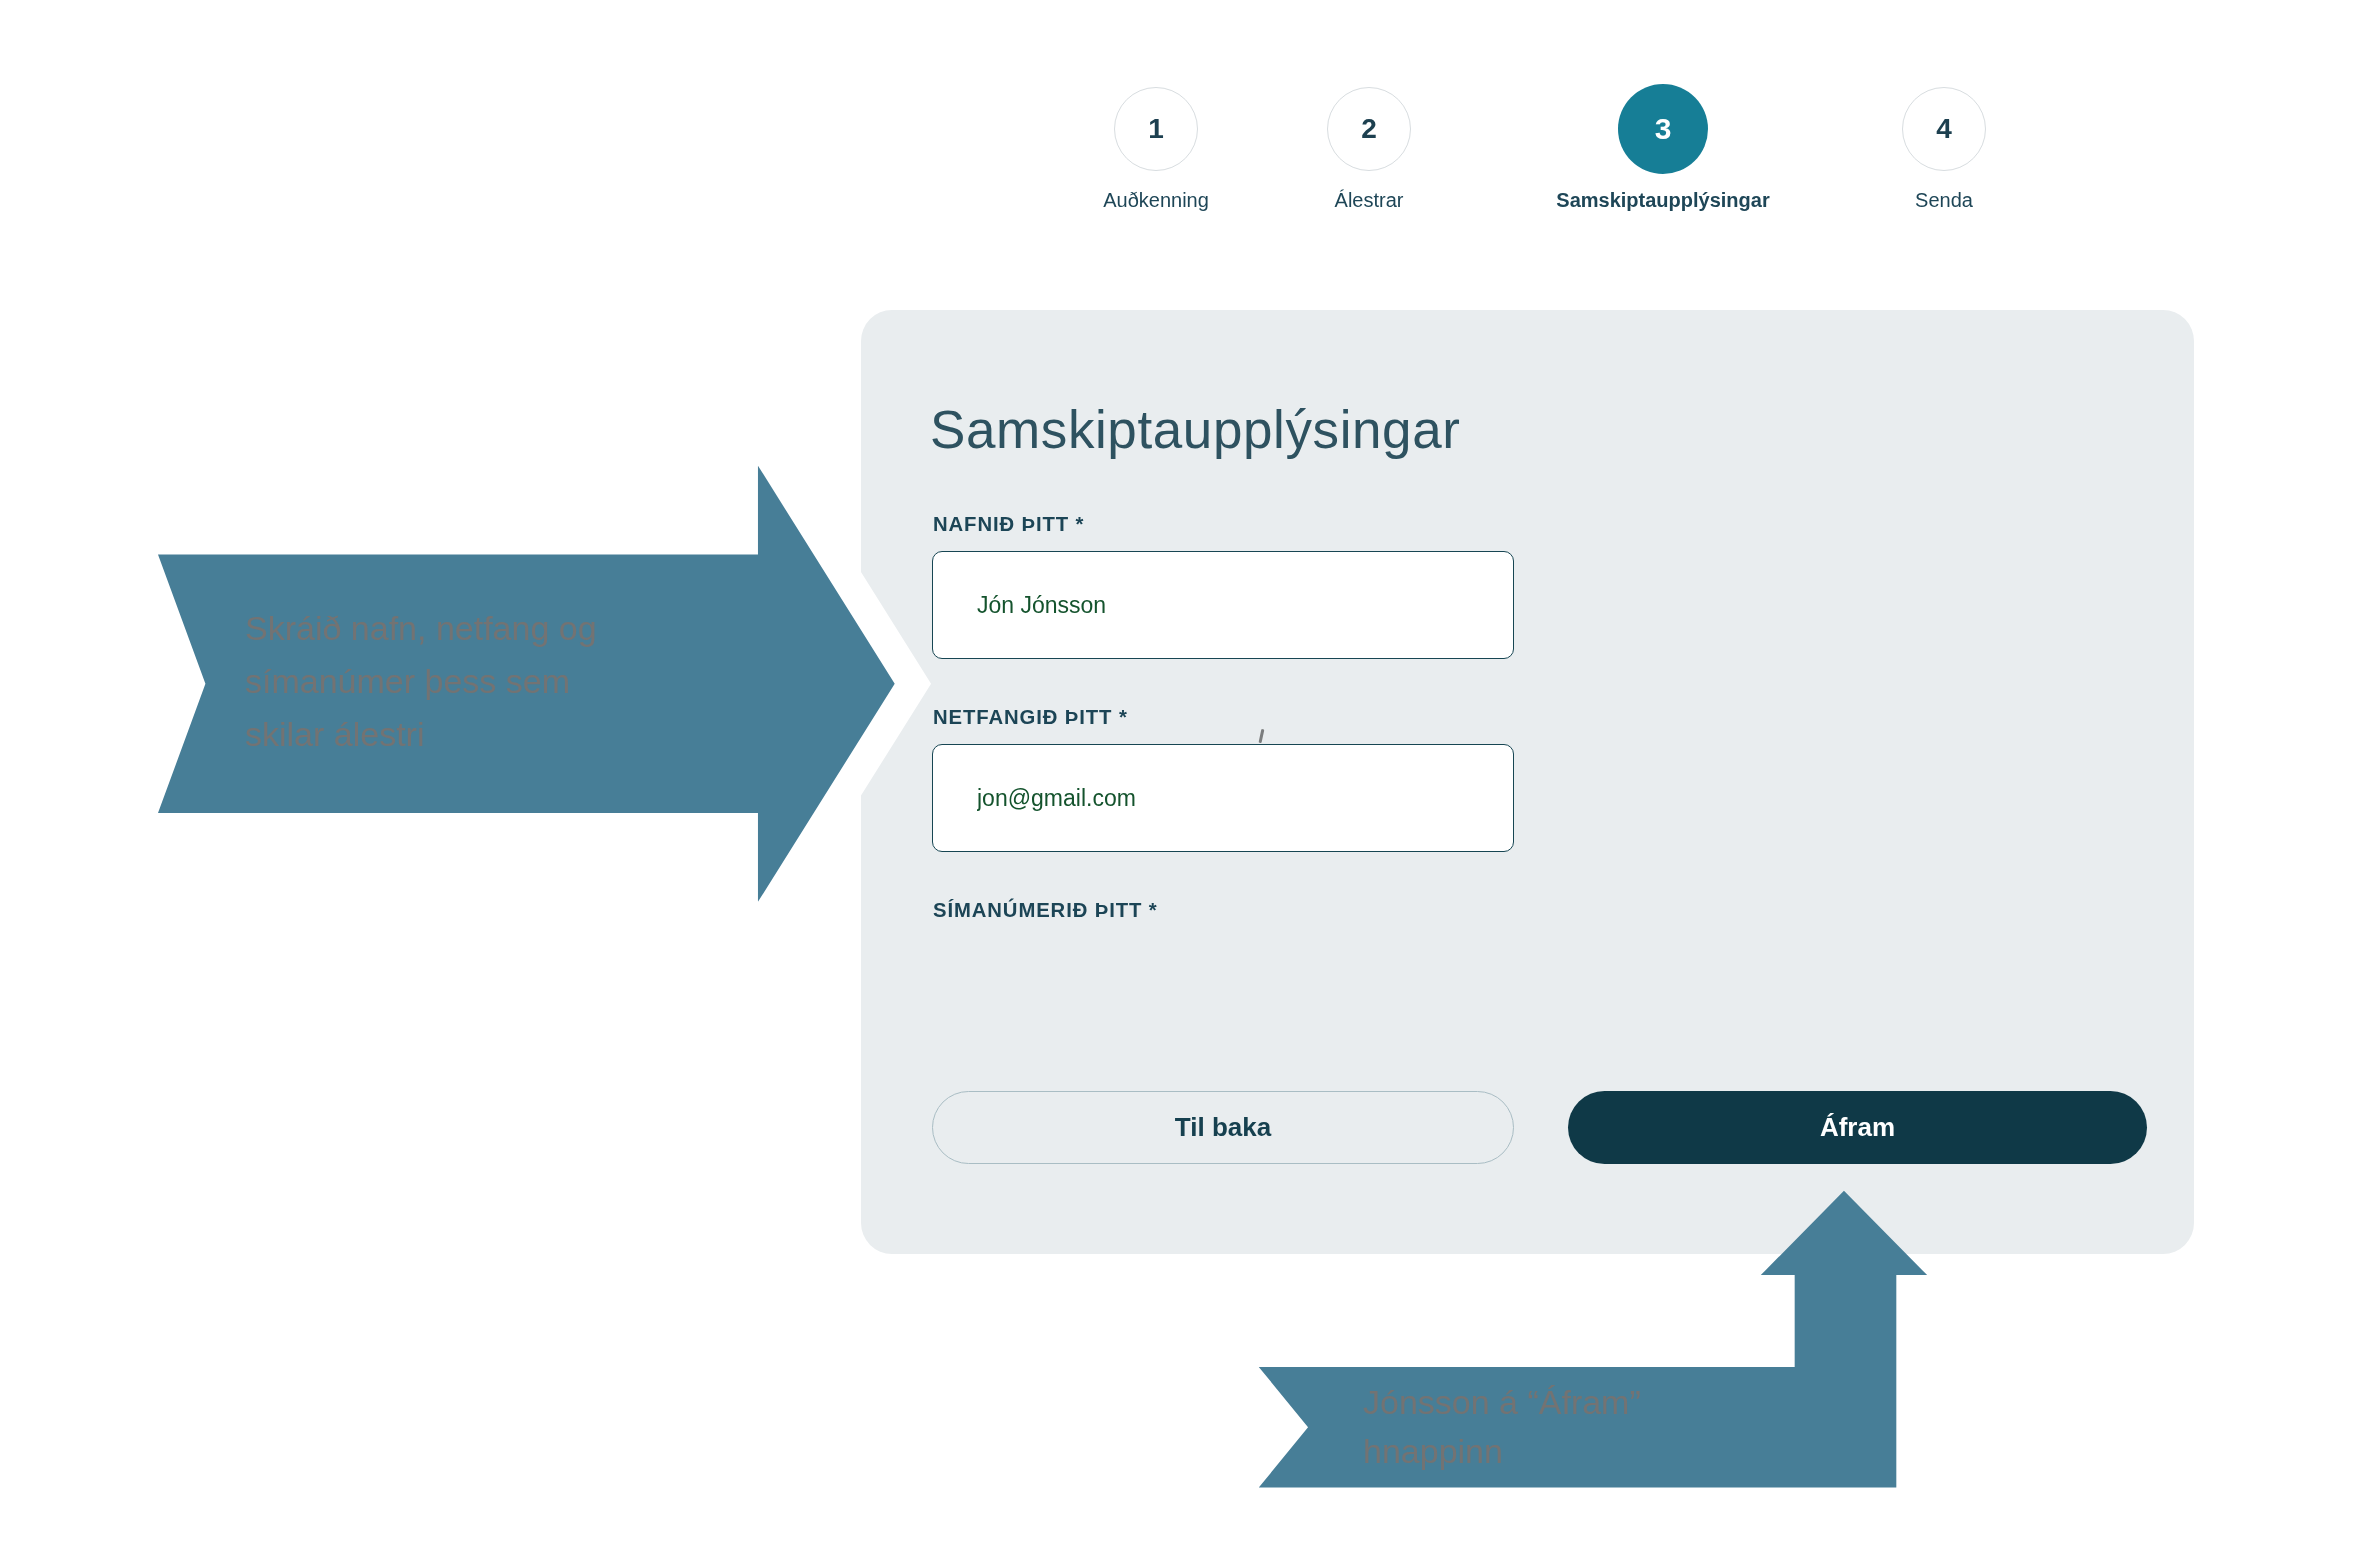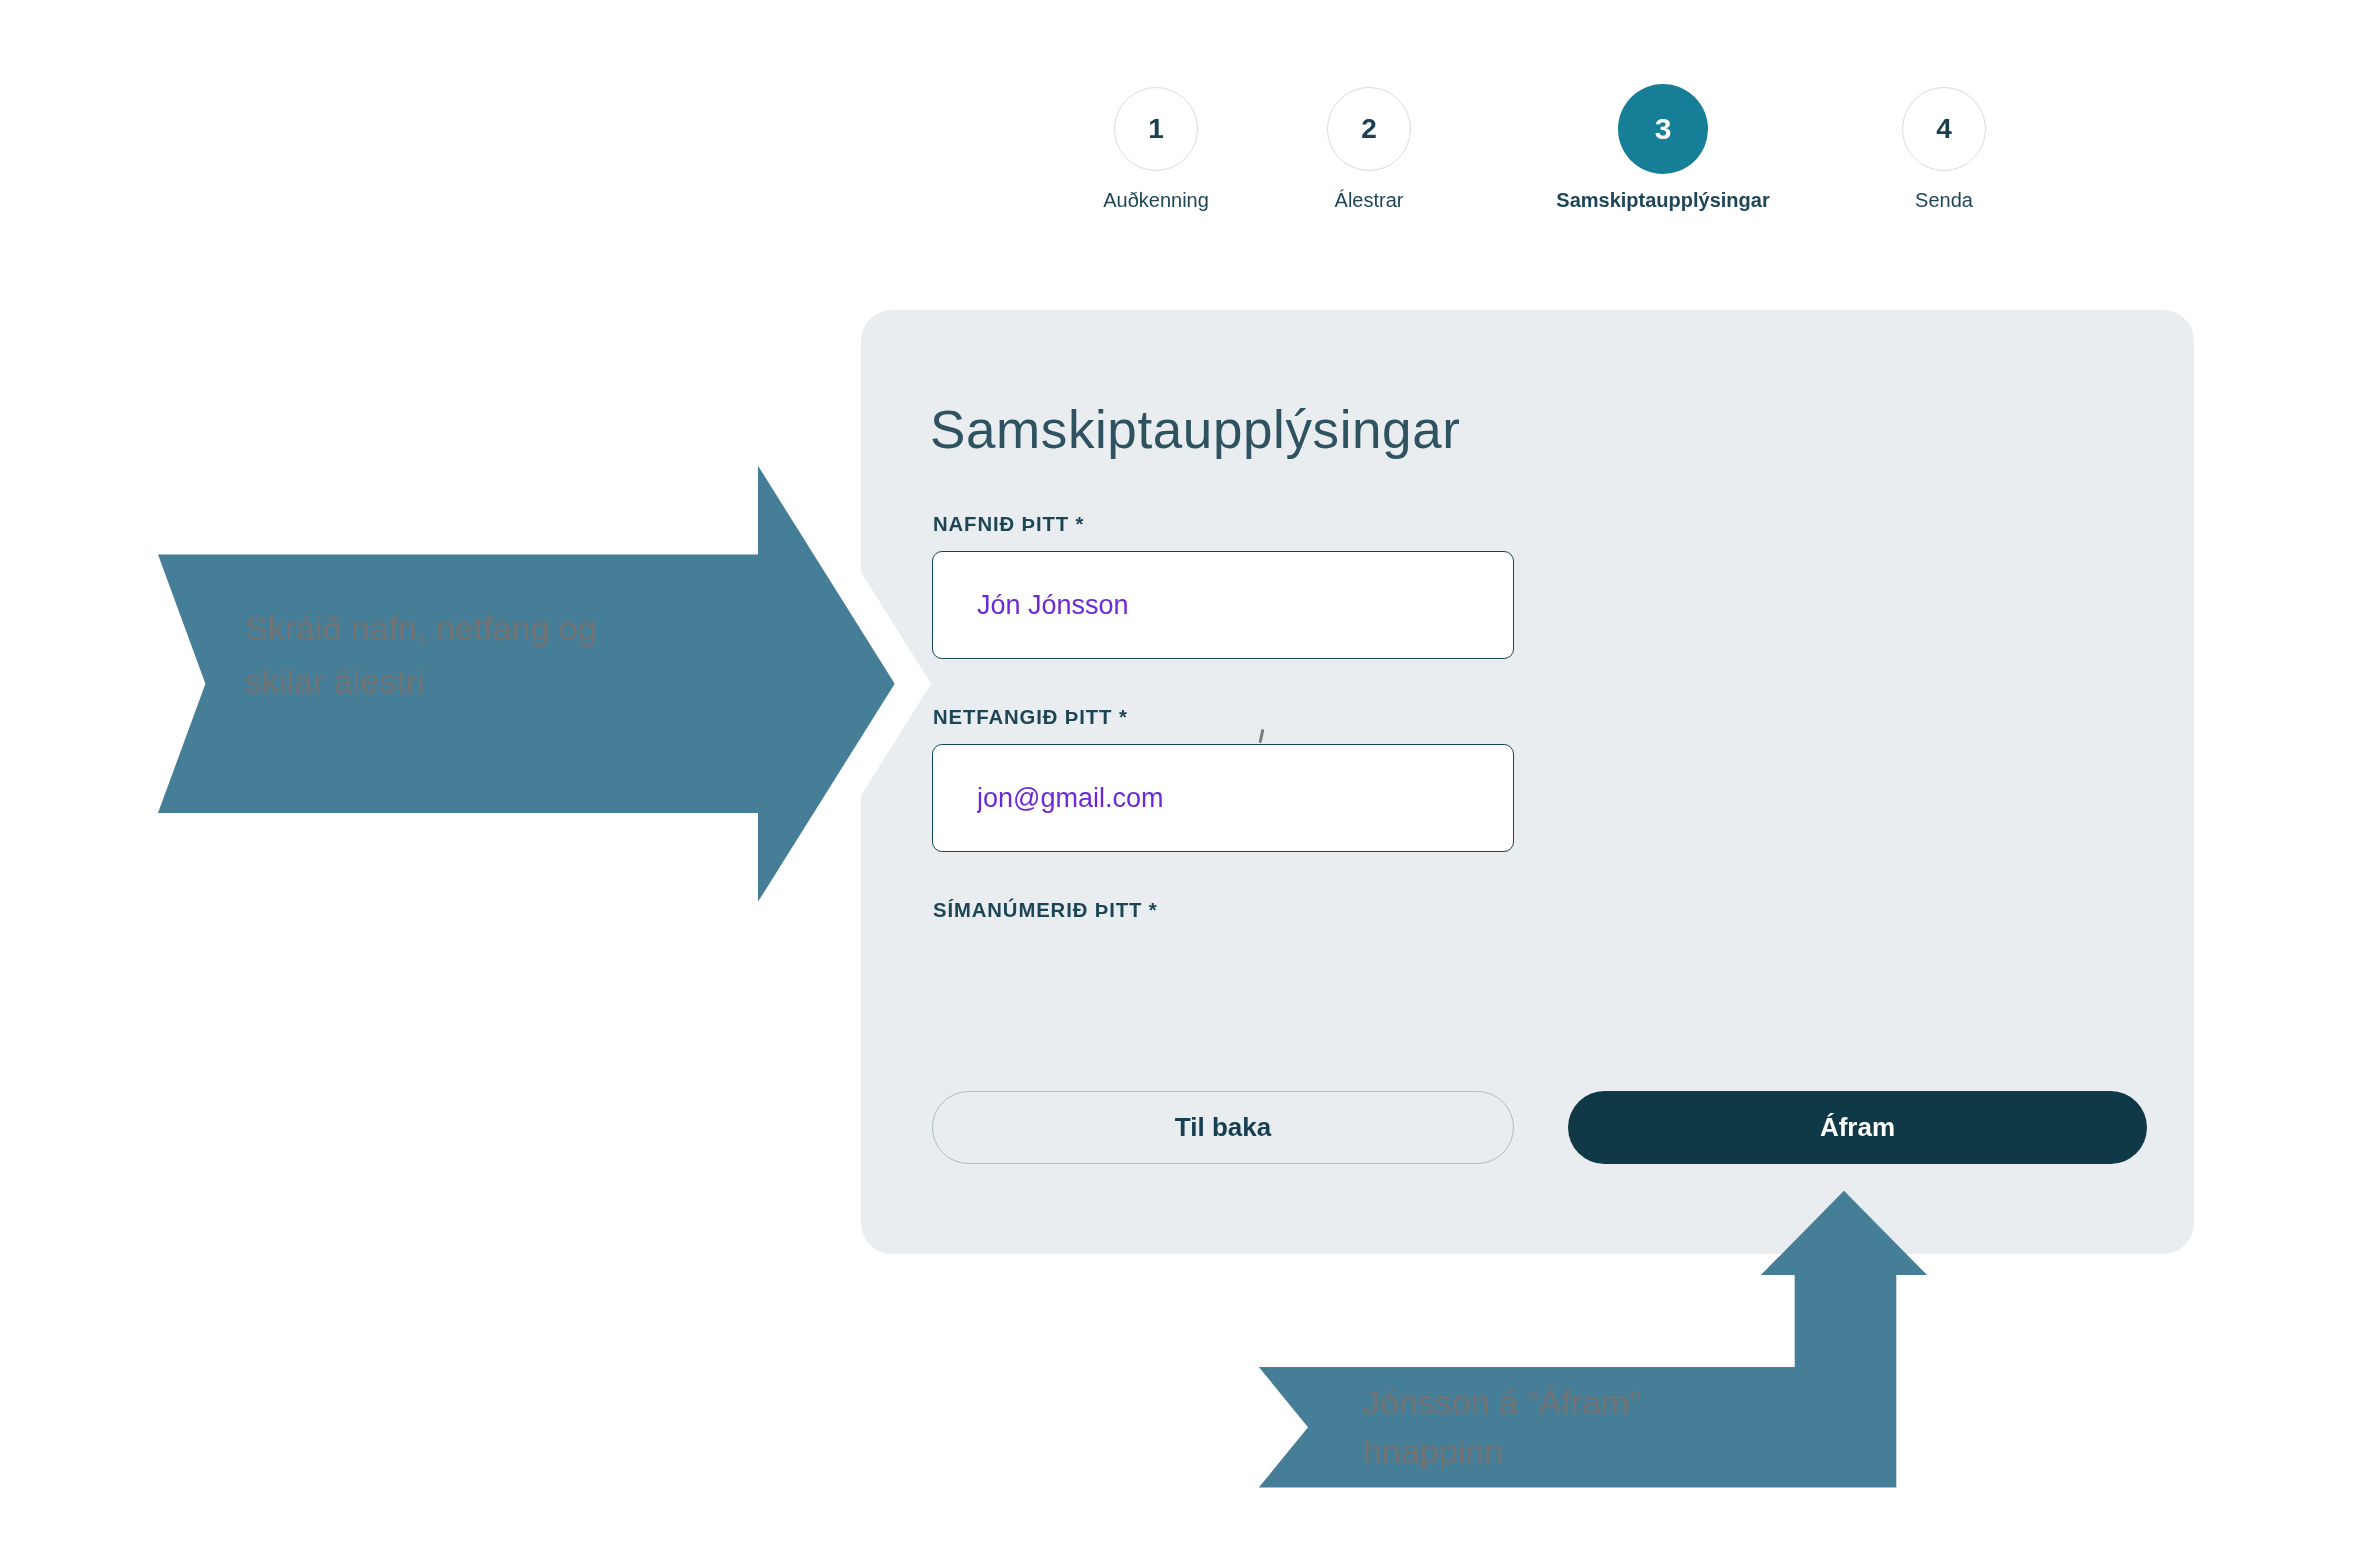--- a/index.html
+++ b/index.html
@@ -91,22 +91,22 @@
   .text-input {
     position: absolute;
     left: 71px;
     width: 582px;
     height: 108px;
     box-sizing: border-box;
     background: #ffffff;
     border: 1.8px solid #174653;
     border-radius: 10px;
     font-family: "Liberation Sans", sans-serif;
-    font-size: 27px;
-    color: #6d28d9;
+    font-size: 23px;
+    color: #14532d;
     padding: 0 0 0 44px;
     outline: none;
   }
   .btn {
     position: absolute;
     height: 73px;
     border-radius: 50px;
     box-sizing: border-box;
     display: flex;
     align-items: center;
@@ -218,20 +218,21 @@
   <svg class="annot-svg" width="2366" height="1564" viewBox="0 0 3840 2539">
 
     <polygon points="256,900 1230,900 1230,756 1452,1110 1230,1464 1230,1320 256,1320 333,1110" fill="#ffffff" stroke="#ffffff" stroke-width="100" stroke-linejoin="miter" stroke-miterlimit="12"></polygon>
     <polygon points="256,900 1230,900 1230,756 1452,1110 1230,1464 1230,1320 256,1320 333,1110" fill="#477e97"></polygon>
 
     <polygon points="2993,1933 3128,2070 3078,2070 3078,2415 2043,2415 2123,2317 2043,2219 2913,2219 2913,2070 2858,2070" fill="#477e97"></polygon>
   </svg>
 
   <div class="annot-text annot-text-left">
     <div>Skráið nafn, netfang og</div>
+    <div>símanúmer þess sem</div>
     <div>skilar álestri</div>
   </div>
   <div class="annot-text annot-text-bottom">
     <div>Jónsson á “Áfram”</div>
     <div>hnappinn</div>
   </div>
 
   <div class="stray-caret"></div>
 
 </div>

